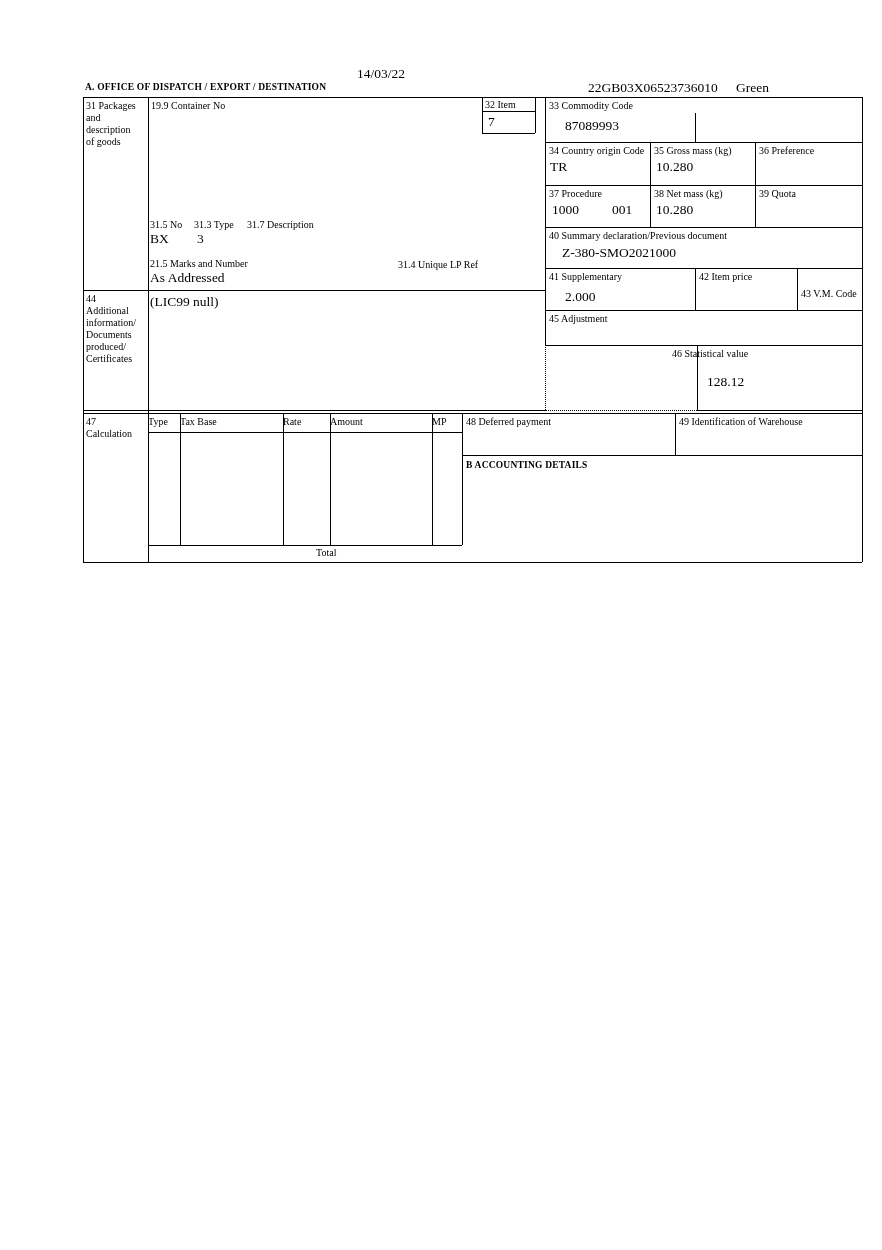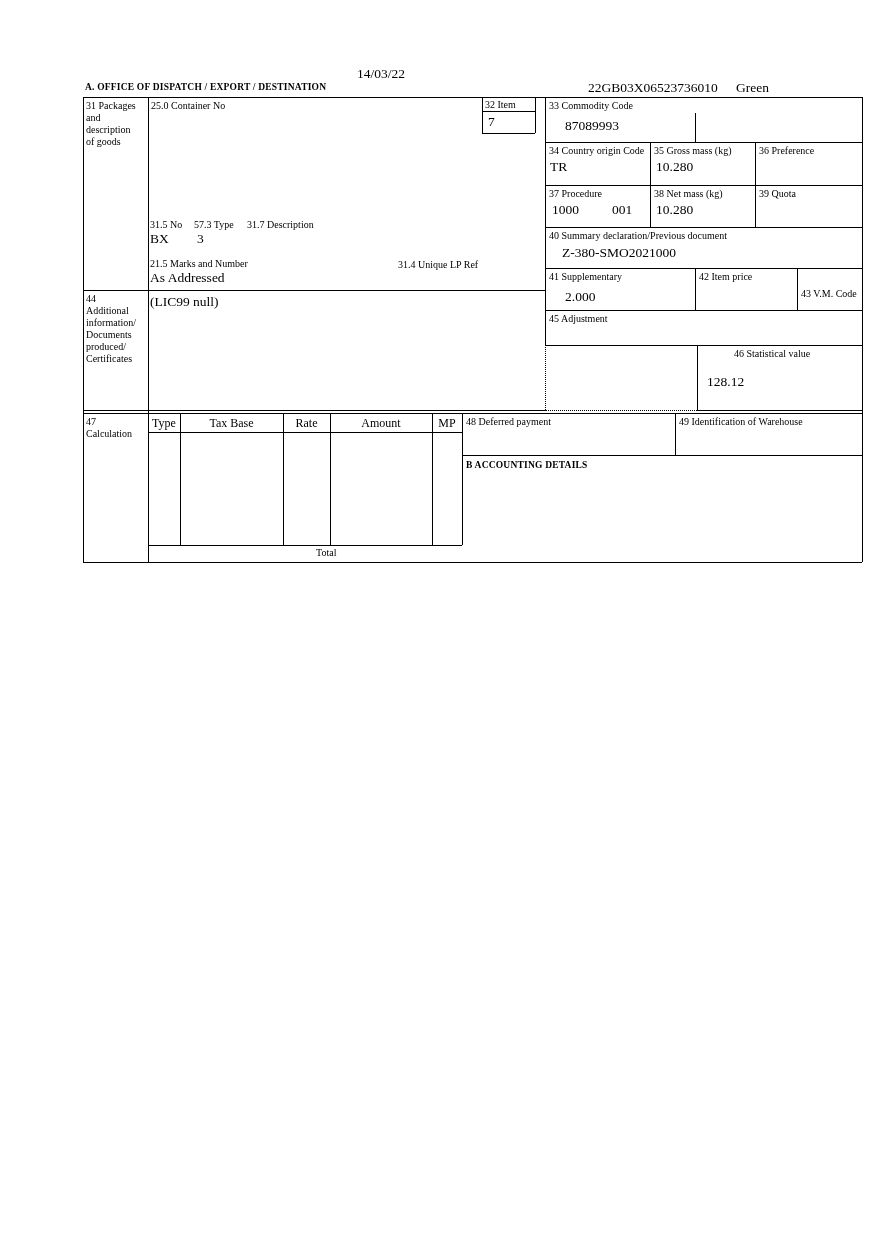--- a/index.html
+++ b/index.html
@@ -8,21 +8,21 @@
           font-family:"Liberation Serif", serif; color:#000; overflow:hidden; }
   .hl { position:absolute; height:1px; background:#000; }
   .vl { position:absolute; width:1px; background:#000; }
   .hl.dotted { background:none; border-top:1px dotted #000; height:0; }
   .vl.dotted { background:none; border-left:1px dotted #000; width:0; }
   .lbl { position:absolute; font-size:10px; line-height:12px; white-space:pre-line; }
   .val { position:absolute; font-size:13.5px; line-height:19px; white-space:pre-line; }
   .bold { font-weight:bold; }
   .caps { letter-spacing:0.2px; }
   .calc-head { position:absolute; left:148px; top:413px; width:314px; height:19px; display:flex; }
-  .calc-head > span { display:block; text-align:center; font-size:12px; padding-top:3px; }
+  .calc-head > span { display:block; text-align:left; font-size:10px; padding-top:3px; }
   .c-type { width:32px; } .c-base { width:103px; } .c-rate { width:47px; }
   .c-amount { width:102px; } .c-mp { width:30px; }
 </style>
 </head>
 <body>
 
 <div class="page">
 
   <div class="lbl bold caps" style="left:85px; top:81px; font-size:9.5px;">A.  OFFICE OF DISPATCH / EXPORT / DESTINATION</div>
   <div class="val" style="left:357px; top:64px;">14/03/22</div>
@@ -74,27 +74,27 @@
 of goods</div>
   <div class="lbl" style="left:86px; top:293px; width:58px;">44
 Additional
 information/
 Documents
 produced/
 Certificates</div>
   <div class="lbl" style="left:86px; top:416px; width:58px;">47
 Calculation</div>
 
-  <div class="lbl" style="left:151px; top:100px;">25.0 Container No</div>
+  <div class="lbl" style="left:151px; top:100px;">19.9 Container No</div>
 
   <div class="lbl" style="left:485px; top:99px;">32 Item</div>
   <div class="val" style="left:488px; top:112px;">7</div>
 
   <div class="lbl" style="left:150px; top:219px;">31.5 No</div>
-  <div class="lbl" style="left:194px; top:219px;">57.3 Type</div>
+  <div class="lbl" style="left:194px; top:219px;">31.3 Type</div>
   <div class="lbl" style="left:247px; top:219px;">31.7 Description</div>
 
   <div class="val" style="left:150px; top:229px;">BX</div>
   <div class="val" style="left:197px; top:229px;">3</div>
 
   <div class="lbl" style="left:150px; top:258px;">21.5 Marks and Number</div>
   <div class="lbl" style="left:398px; top:259px;">31.4 Unique LP Ref</div>
   <div class="val" style="left:150px; top:268px;">As Addressed</div>
 
   <div class="val" style="left:150px; top:292px;">(LIC99 null)</div>
@@ -123,21 +123,21 @@
   <div class="val" style="left:562px; top:243px;">Z-380-SMO2021000</div>
 
   <div class="lbl" style="left:549px; top:271px;">41 Supplementary</div>
   <div class="val" style="left:565px; top:287px;">2.000</div>
 
   <div class="lbl" style="left:699px; top:271px;">42 Item price</div>
   <div class="lbl" style="left:801px; top:288px;">43 V.M. Code</div>
 
   <div class="lbl" style="left:549px; top:313px;">45 Adjustment</div>
 
-  <div class="lbl" style="left:734px; top:348px;">46 Statistical value</div>
+  <div class="lbl" style="left:672px; top:348px;">46 Statistical value</div>
   <div class="val" style="left:707px; top:372px;">128.12</div>
 
   <div class="calc-head">
     <span class="c-type">Type</span>
     <span class="c-base">Tax Base</span>
     <span class="c-rate">Rate</span>
     <span class="c-amount">Amount</span>
     <span class="c-mp">MP</span>
   </div>
 

